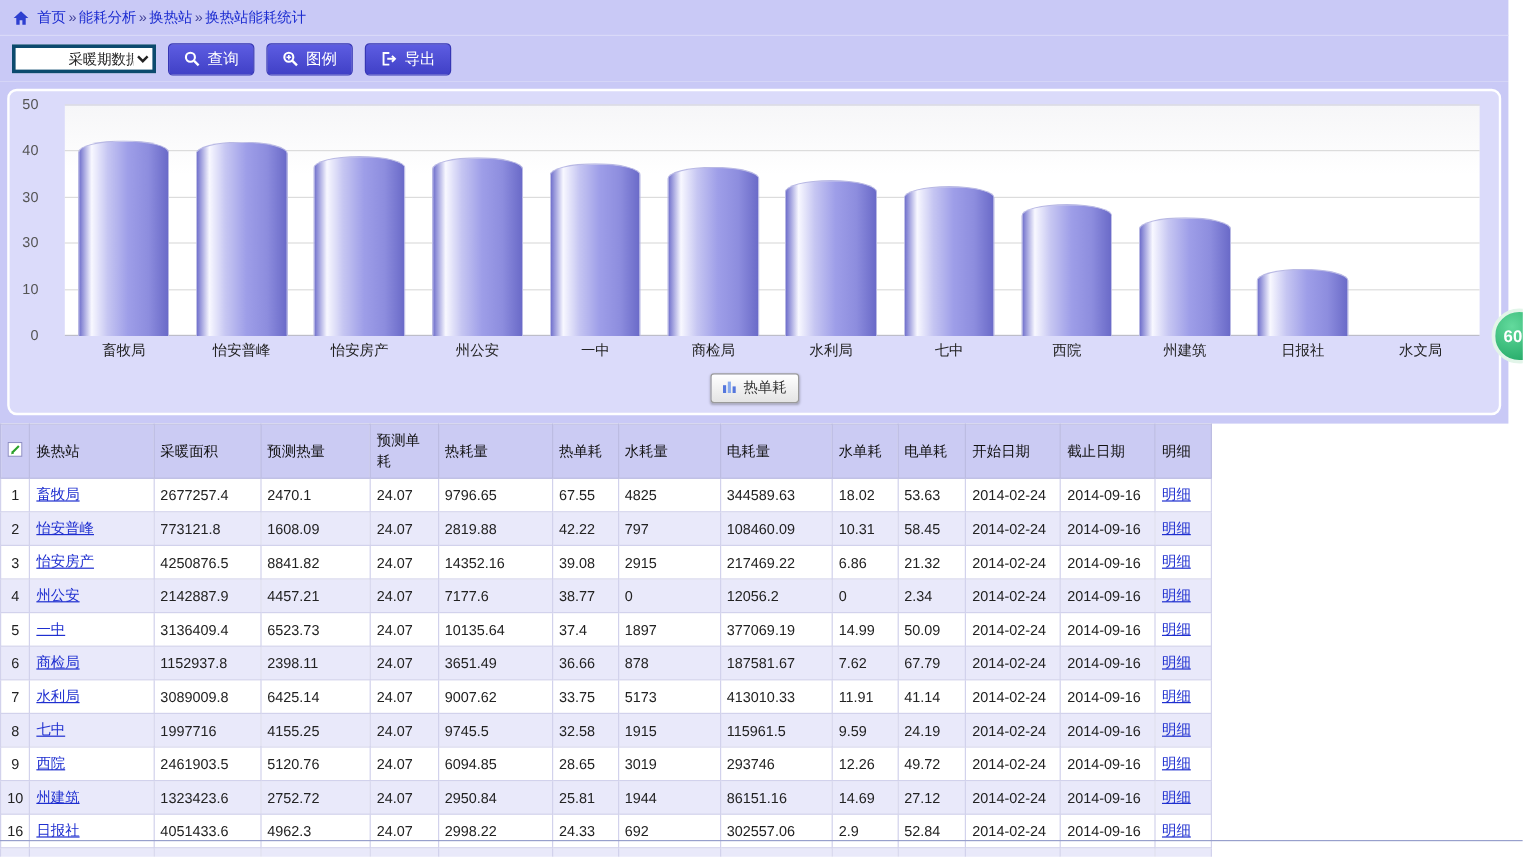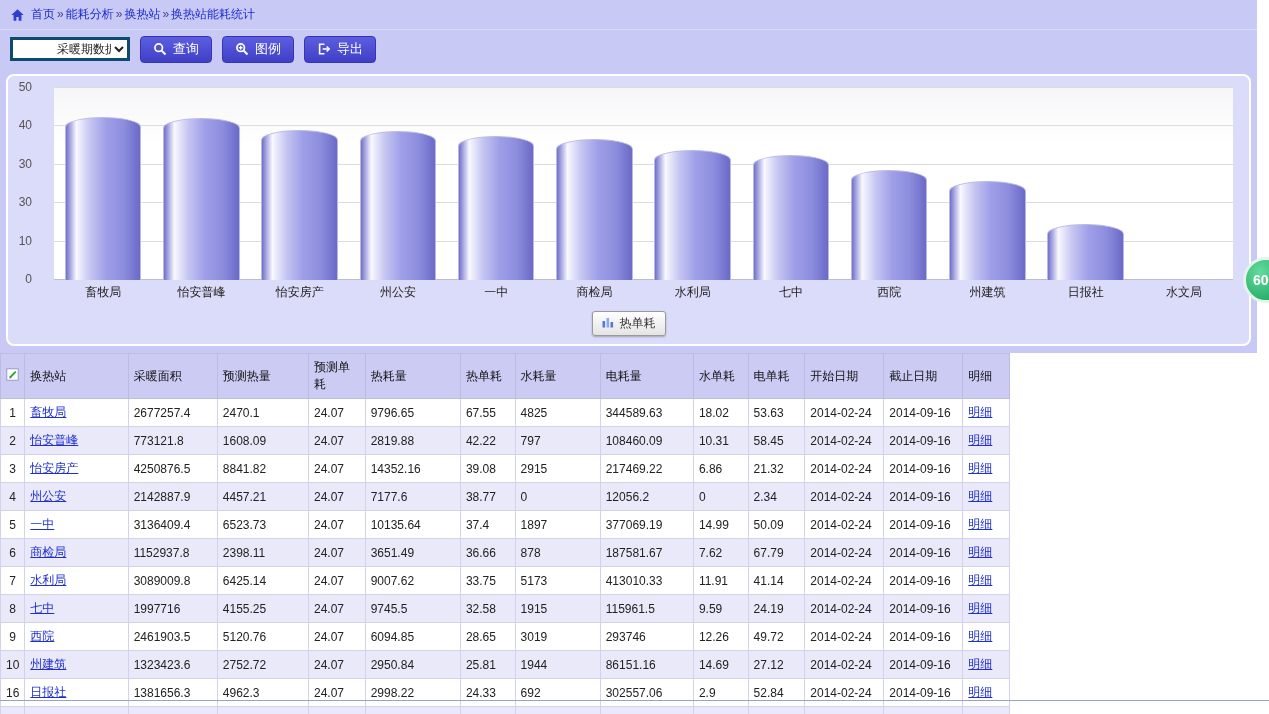--- a/index.html
+++ b/index.html
@@ -434,21 +434,21 @@
           <td>86151.16</td>
           <td>14.69</td>
           <td>27.12</td>
           <td>2014-02-24</td>
           <td>2014-09-16</td>
           <td><a>明细</a></td>
         </tr>
         <tr>
           <td class="num">16</td>
           <td><a>日报社</a></td>
-          <td>1381656.3</td>
+          <td>4051433.6</td>
           <td>4962.3</td>
           <td>24.07</td>
           <td>2998.22</td>
           <td>24.33</td>
           <td>692</td>
           <td>302557.06</td>
           <td>2.9</td>
           <td>52.84</td>
           <td>2014-02-24</td>
           <td>2014-09-16</td>

